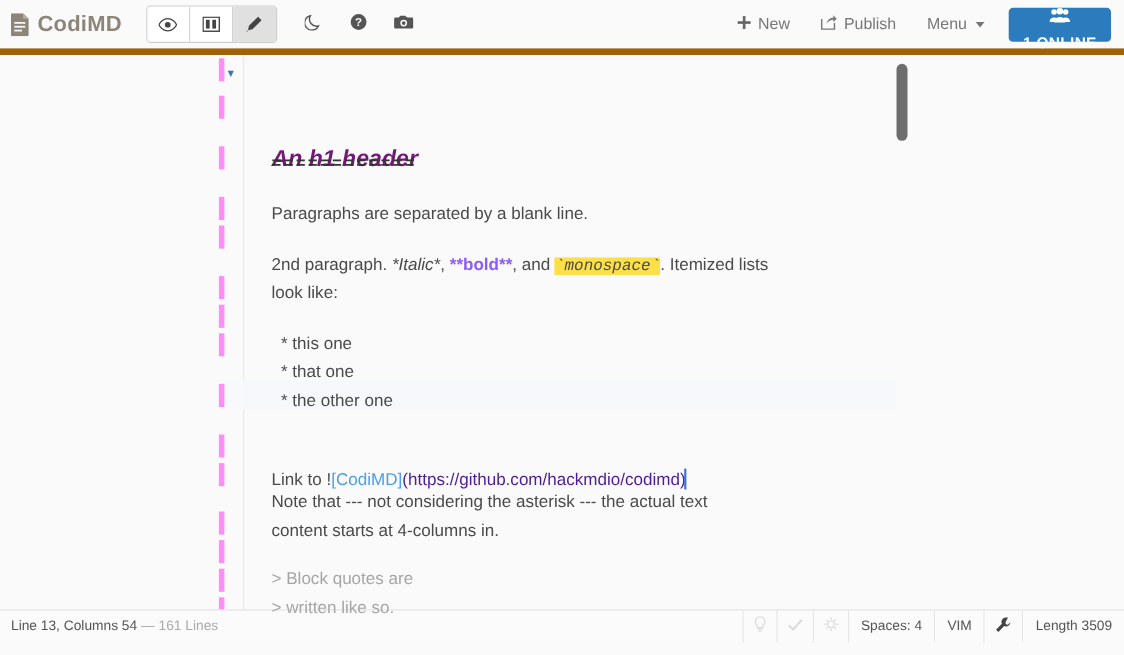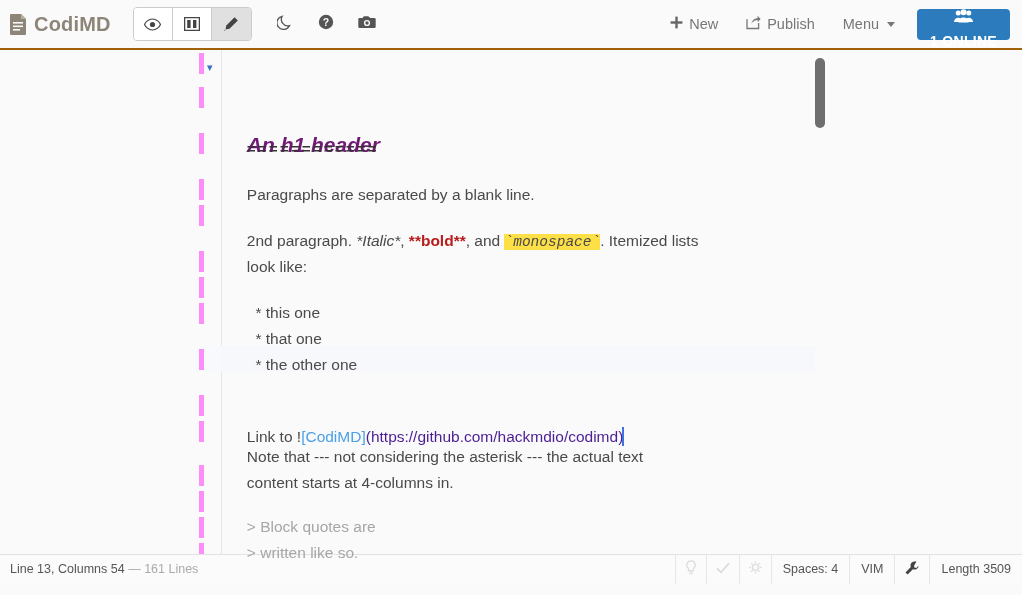--- a/index.html
+++ b/index.html
@@ -8,21 +8,21 @@
     font-family: "Liberation Sans", sans-serif;
     background: #fafafa;
     overflow: hidden;
   }
 
   
   #navbar {
     position: absolute; top: 0; left: 0;
     width: 1022px; height: 50px;
     background: #fafafa;
-    border-bottom: 2px solid #a16207;
+    border-bottom: 6px solid #a16207;
     display: flex; align-items: center;
   }
   #brand {
     display: flex; align-items: center; gap: 7px;
     margin-left: 10px;
     color: #8d8578;
     font-size: 20px; font-weight: bold;
     letter-spacing: .2px;
     cursor: pointer;
   }
@@ -115,21 +115,21 @@
 
   .h1 { font-size: 21px; font-weight: bold; color: #701a75; line-height: 34px; font-style: italic; }
   .line.h1row { height: 34px; }
   .eqrow { height: 26px; }
   .eq { font-family: "Liberation Mono", monospace; font-weight: bold;
         font-size: 15px; color: #333; letter-spacing: 2px; }
   .blank { height: 20px; }
   .blank-sm { height: 18px; }
 
   .italic { font-style: italic; }
-  .bold { font-weight: bold; color: #b91c1c; text-align: right; }
+  .bold { font-weight: bold; color: #8b5cf6; text-align: right; }
   .mono {
     font-family: "Liberation Mono", monospace;
     font-style: italic; background: #fde047;
     font-size: 14.5px;
   }
   .linktext { color: #4ba0e8; }
   .url { color: #4c1d95; }
   .quote { color: #a6a6a6; }
   .fold {
     position: absolute; left: 12px; top: 0;

